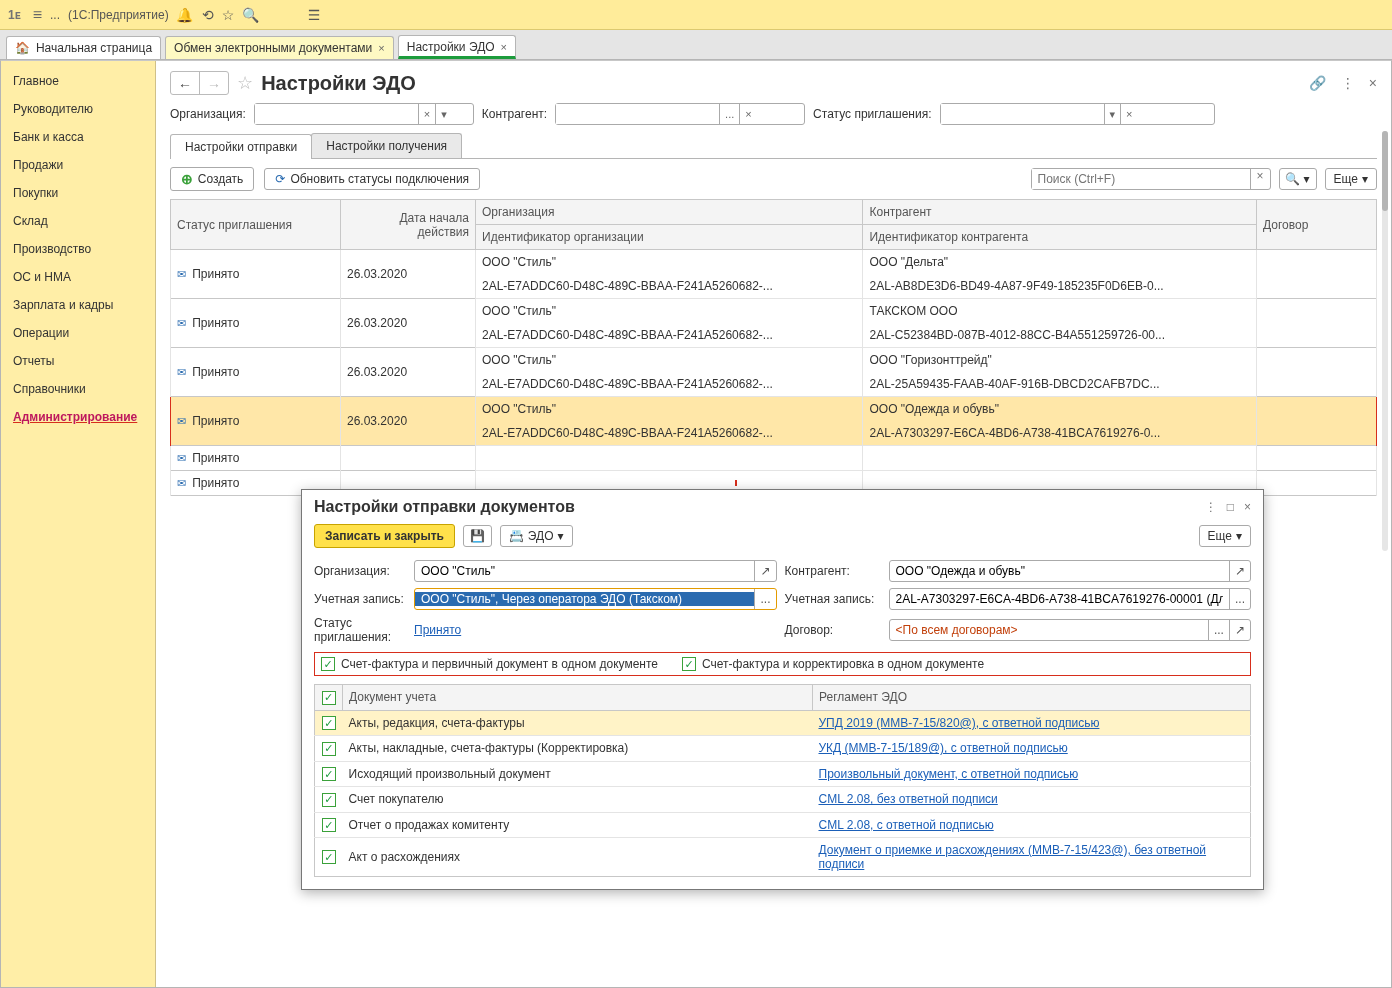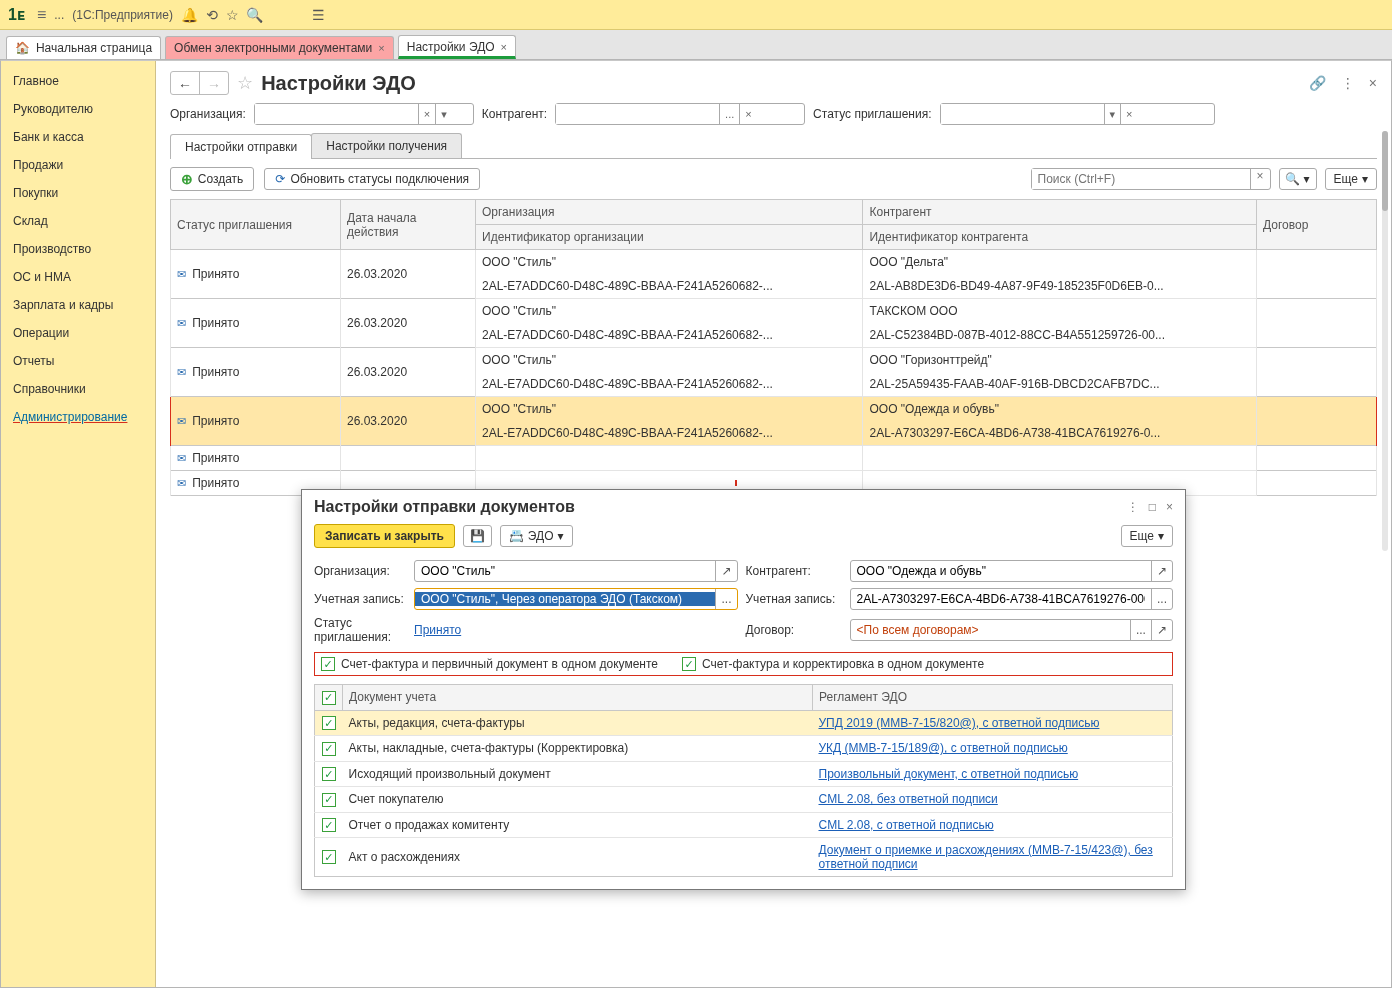--- a/index.html
+++ b/index.html
@@ -1,40 +1,40 @@
 <!DOCTYPE html>
 <html><head>
 <meta charset="utf-8">
 <style>
 * { box-sizing: border-box; margin: 0; padding: 0; }
 body { font-family: Arial, sans-serif; font-size: 12px; color: #333; background: #f0f0f0; position: relative; width: 1392px; height: 988px; }
 
 
 .topbar { background: #ffec9a; border-bottom: 1px solid #dcc970; height: 30px; display: flex; align-items: center; padding: 0 8px; }
-.logo1c { color: #14532d; font-weight: bold; font-size: 16px; margin-right: 4px; }
+.logo1c { color: #737373; font-weight: bold; font-size: 12px; margin-right: 4px; }
 .menu-icon { margin: 0 8px; font-size: 16px; color: #666; cursor: pointer; }
 .topbar-title { color: #555; flex: 1; }
 .topbar-right { display: flex; align-items: center; gap: 8px; color: #555; }
 .topbar-right .ico { font-size: 14px; cursor: pointer; }
 
 
 .tabbar { background: #e5e5e5; border-bottom: 1px solid #b5b5b5; height: 30px; display: flex; align-items: flex-end; padding-left: 6px; }
-.tab { background: #fca5a5; border: 1px solid #b5b5b5; border-bottom: none; border-radius: 3px 3px 0 0; padding: 4px 8px; margin-right: 4px; display: flex; align-items: center; gap: 6px; font-size: 12px; position: relative; }
+.tab { background: #fef9c3; border: 1px solid #b5b5b5; border-bottom: none; border-radius: 3px 3px 0 0; padding: 4px 8px; margin-right: 4px; display: flex; align-items: center; gap: 6px; font-size: 12px; position: relative; }
 .tab.home-tab { background: #fff; }
 .tab.active-tab { background: #fff; border-bottom: 3px solid #1c9c3c; padding-bottom: 2px; }
 .tab .close-x { color: #666; cursor: pointer; font-size: 11px; }
 .home-icon { color: #333; }
 
 
 .mainlayout { display: flex; height: calc(100% - 60px); border-top: 1px solid #c7c7c7; border-left: 1px solid #b5b5b5; border-right: 1px solid #b5b5b5; border-bottom: 1px solid #b5b5b5; }
 
 
 .sidebar { width: 155px; background: #ffeea7; border-right: 1px solid #d0c088; padding-top: 6px; flex-shrink: 0; }
 .sidebar-item { padding: 7px 12px; color: #333; cursor: pointer; font-size: 12px; }
-.sidebar-item.active-side { color: #0369a1; text-decoration: underline; text-decoration-color: #d72e1c; }
+.sidebar-item.active-side { color: #be185d; text-decoration: underline; text-decoration-color: #d72e1c; font-weight: bold; }
 
 
 .content { flex: 1; background: #fff; padding: 10px 14px; position: relative; overflow: hidden; }
 .content-header { display: flex; align-items: center; gap: 8px; margin-bottom: 8px; }
 .navarrows { display: flex; border: 1px solid #bbb; border-radius: 3px; }
 .navarrows span { padding: 3px 7px; font-size: 14px; color: #444; cursor: pointer; }
 .navarrows span:first-child { border-right: 1px solid #bbb; }
 .star-icon { color: #bbb; font-size: 18px; cursor: pointer; }
 .page-title { font-size: 20px; font-weight: bold; }
 .header-right-icons { margin-left: auto; display: flex; gap: 14px; color: #777; font-size: 14px; }
@@ -70,21 +70,21 @@
 .datatable tr.row-line1 td { border-top: 1px solid #c7c7c7; }
 .datatable tr.row-line2 td { border-bottom: 1px solid #e4e4e4; }
 .datatable .status-ico { color: #2a6bb0; font-size: 11px; margin-right: 6px; }
 .datatable tr.sel td { background: #ffe7a8; }
 .sel-wrap { border-top: 1px solid #d72e1c; }
 .sel-wrap-bottom { border-bottom: 1px solid #d72e1c; }
 .sel-left { border-left: 1px solid #d72e1c !important; }
 .sel-right { border-right: 1px solid #d72e1c !important; }
 
 
-.modal { position: absolute; left: 301px; top: 489px; width: 885px; background: #fff; border: 1px solid #777; box-shadow: 0 3px 12px rgba(0,0,0,0.3); }
+.modal { position: absolute; left: 301px; top: 489px; width: 963px; background: #fff; border: 1px solid #777; box-shadow: 0 3px 12px rgba(0,0,0,0.3); }
 .modal-header { display: flex; align-items: center; padding: 8px 12px 4px 12px; }
 .modal-title { font-size: 16px; font-weight: bold; flex: 1; }
 .modal-header .hicons { display: flex; gap: 10px; color: #777; }
 .modal-toolbar { display: flex; align-items: center; gap: 8px; padding: 4px 12px 8px 12px; }
 .yellow-btn { background: #ffe14b; border: 1px solid #c7a300; border-radius: 3px; padding: 4px 10px; font-weight: bold; cursor: pointer; }
 .iconbtn { border: 1px solid #aaa; border-radius: 3px; padding: 3px 6px; cursor: pointer; color: #2a6bb0; }
 .edo-drop { border: 1px solid #aaa; border-radius: 3px; padding: 3px 8px; display: flex; align-items: center; gap: 4px; cursor: pointer; }
 .modal .morebtn { margin-left: auto; }
 
 
@@ -235,21 +235,21 @@
           <span>Еще</span>
             <span>▾</span>
         </div>
       </div>
     </div>
 
     <table class="datatable">
       <thead>
         <tr>
           <th rowspan="2" style="width:170px;">Статус приглашения</th>
-          <th rowspan="2" style="width:135px;">Дата начала действия</th>
+          <th rowspan="2" style="width:135px;text-align:right;">Дата начала действия</th>
           <th>Организация</th>
           <th>Контрагент</th>
           <th rowspan="2" style="width:120px;">Договор</th>
         </tr>
         <tr>
           <th>Идентификатор организации</th>
           <th>Идентификатор контрагента</th>
         </tr>
       </thead>
       <tbody id="tbody">

